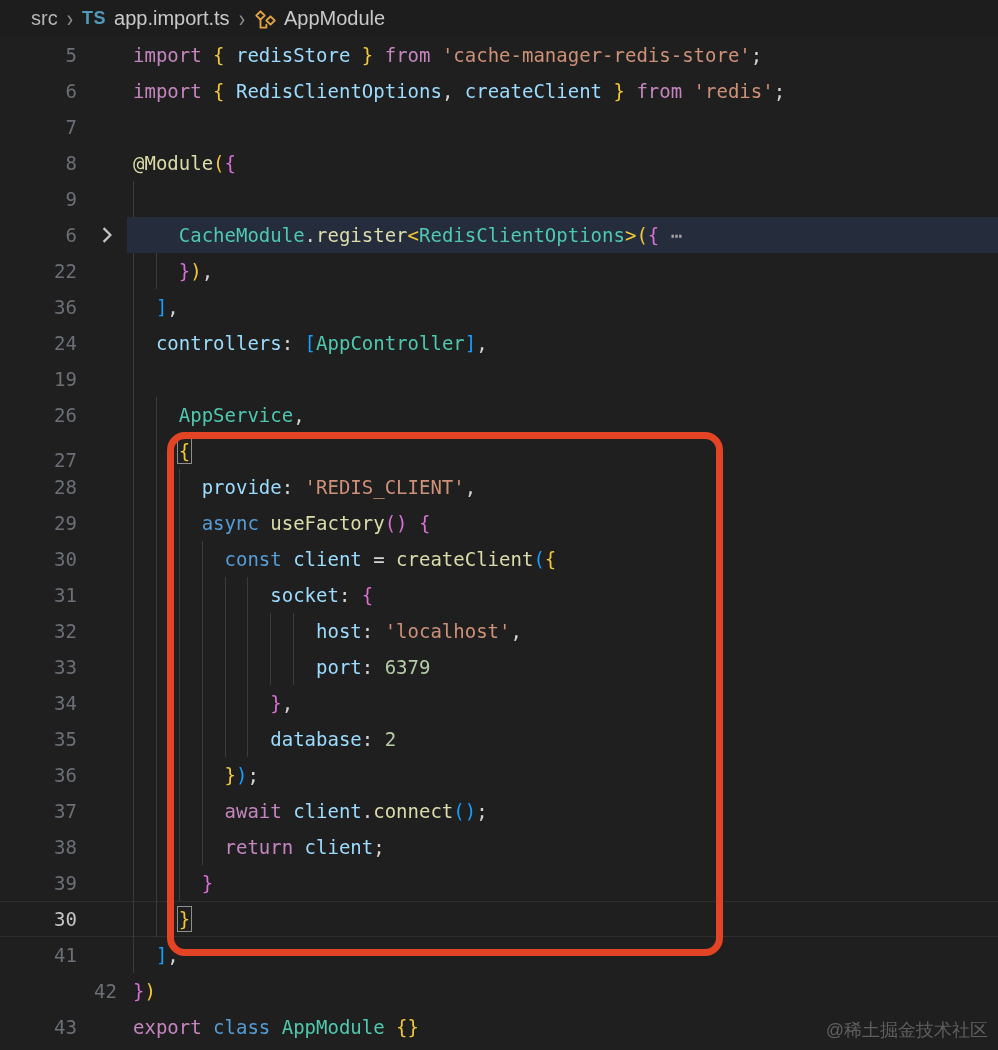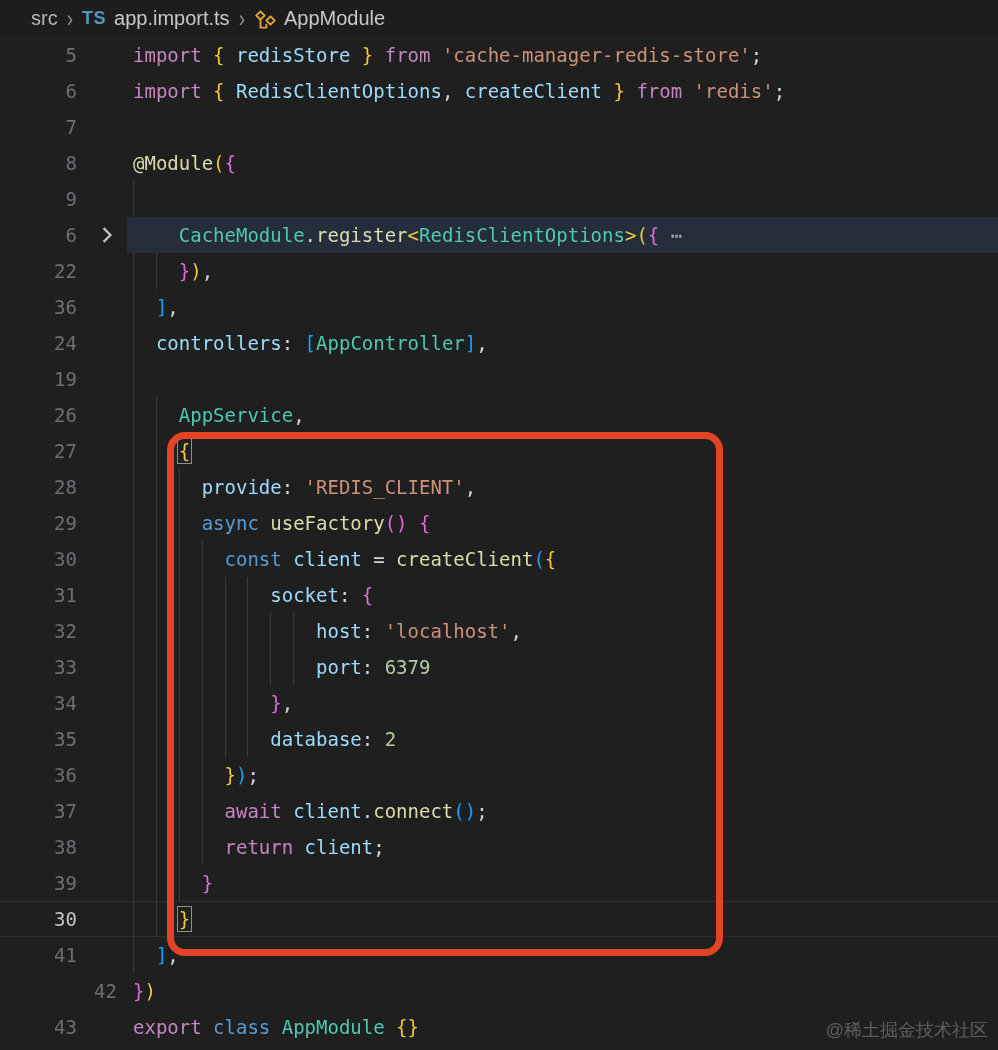--- a/index.html
+++ b/index.html
@@ -64,21 +64,21 @@
       <div class="line"><span class="ln" style="color: rgb(107, 111, 118);">8</span><span class="code" style="padding-left: 0px;"><span class="tok" style="color: rgb(220, 220, 170);">@Module</span><span class="tok" style="color: rgb(242, 201, 56);">(</span><span class="tok" style="color: rgb(218, 112, 214);">{</span></span></div>
       <div class="line"><span class="guide" style="left: 133px;"></span><span class="ln" style="color: rgb(107, 111, 118);">9</span></div>
       <div class="line hl"><span class="ln" style="color: rgb(107, 111, 118);">6</span><svg class="foldc" viewBox="0 0 16 16">
           <polyline points="5.5,3 10.5,8 5.5,13" fill="none" stroke="#c5c5c5" stroke-width="1.6"></polyline>
         </svg><span class="code" style="padding-left: 45.7563px;"><span class="tok" style="color: rgb(78, 201, 176);">CacheModule</span><span class="tok" style="color: rgb(212, 212, 212);">.</span><span class="tok" style="color: rgb(220, 220, 170);">register</span><span class="tok" style="color: rgb(242, 201, 56);">&lt;</span><span class="tok" style="color: rgb(78, 201, 176);">RedisClientOptions</span><span class="tok" style="color: rgb(242, 201, 56);">&gt;</span><span class="tok" style="color: rgb(242, 201, 56);">(</span><span class="tok" style="color: rgb(218, 112, 214);">{</span><span class="tok" style="color: rgb(166, 166, 166);"> ⋯</span></span></div>
       <div class="line"><span class="guide" style="left: 133px;"></span><span class="guide" style="left: 155.878px;"></span><span class="ln" style="color: rgb(107, 111, 118);">22</span><span class="code" style="padding-left: 45.7563px;"><span class="tok" style="color: rgb(218, 112, 214);">}</span><span class="tok" style="color: rgb(242, 201, 56);">)</span><span class="tok" style="color: rgb(212, 212, 212);">,</span></span></div>
       <div class="line"><span class="guide" style="left: 133px;"></span><span class="ln" style="color: rgb(107, 111, 118);">36</span><span class="code" style="padding-left: 22.8781px;"><span class="tok" style="color: rgb(23, 159, 255);">]</span><span class="tok" style="color: rgb(212, 212, 212);">,</span></span></div>
       <div class="line"><span class="guide" style="left: 133px;"></span><span class="ln" style="color: rgb(107, 111, 118);">24</span><span class="code" style="padding-left: 22.8781px;"><span class="tok" style="color: rgb(156, 220, 254);">controllers</span><span class="tok" style="color: rgb(212, 212, 212);">: </span><span class="tok" style="color: rgb(23, 159, 255);">[</span><span class="tok" style="color: rgb(78, 201, 176);">AppController</span><span class="tok" style="color: rgb(23, 159, 255);">]</span><span class="tok" style="color: rgb(212, 212, 212);">,</span></span></div>
       <div class="line"><span class="guide" style="left: 133px;"></span><span class="ln" style="color: rgb(107, 111, 118);">19</span></div>
       <div class="line"><span class="guide" style="left: 133px;"></span><span class="guide" style="left: 155.878px;"></span><span class="ln" style="color: rgb(107, 111, 118);">26</span><span class="code" style="padding-left: 45.7563px;"><span class="tok" style="color: rgb(78, 201, 176);">AppService</span><span class="tok" style="color: rgb(212, 212, 212);">,</span></span></div>
-      <div class="line"><span class="guide" style="left: 133px;"></span><span class="guide" style="left: 155.878px;"></span><span class="ln" style="color: rgb(107, 111, 118);">27</span><span class="code" style="padding-left: 45.7563px;"><span class="tok box" style="color: rgb(242, 201, 56);">{</span></span></div>
+      <div class="line"><span class="guide" style="left: 133px;"></span><span class="guide" style="left: 155.878px;"></span><span class="ln" style="color: rgb(107, 111, 118); margin-top: 9px;">27</span><span class="code" style="padding-left: 45.7563px;"><span class="tok box" style="color: rgb(242, 201, 56);">{</span></span></div>
       <div class="line"><span class="guide" style="left: 133px;"></span><span class="guide" style="left: 155.878px;"></span><span class="guide" style="left: 178.756px;"></span><span class="ln" style="color: rgb(107, 111, 118);">28</span><span class="code" style="padding-left: 68.6344px;"><span class="tok" style="color: rgb(156, 220, 254);">provide</span><span class="tok" style="color: rgb(212, 212, 212);">: </span><span class="tok" style="color: rgb(206, 145, 120);">'REDIS_CLIENT'</span><span class="tok" style="color: rgb(212, 212, 212);">,</span></span></div>
       <div class="line"><span class="guide" style="left: 133px;"></span><span class="guide" style="left: 155.878px;"></span><span class="guide" style="left: 178.756px;"></span><span class="ln" style="color: rgb(107, 111, 118);">29</span><span class="code" style="padding-left: 68.6344px;"><span class="tok" style="color: rgb(86, 156, 214);">async </span><span class="tok" style="color: rgb(220, 220, 170);">useFactory</span><span class="tok" style="color: rgb(218, 112, 214);">(</span><span class="tok" style="color: rgb(218, 112, 214);">)</span><span class="tok" style="color: rgb(212, 212, 212);"> </span><span class="tok" style="color: rgb(218, 112, 214);">{</span></span></div>
       <div class="line"><span class="guide" style="left: 133px;"></span><span class="guide" style="left: 155.878px;"></span><span class="guide" style="left: 178.756px;"></span><span class="guide" style="left: 201.634px;"></span><span class="ln" style="color: rgb(107, 111, 118);">30</span><span class="code" style="padding-left: 91.5125px;"><span class="tok" style="color: rgb(86, 156, 214);">const </span><span class="tok" style="color: rgb(156, 220, 254);">client </span><span class="tok" style="color: rgb(212, 212, 212);">= </span><span class="tok" style="color: rgb(220, 220, 170);">createClient</span><span class="tok" style="color: rgb(23, 159, 255);">(</span><span class="tok" style="color: rgb(242, 201, 56);">{</span></span></div>
       <div class="line"><span class="guide" style="left: 133px;"></span><span class="guide" style="left: 155.878px;"></span><span class="guide" style="left: 178.756px;"></span><span class="guide" style="left: 201.634px;"></span><span class="guide" style="left: 224.512px;"></span><span class="guide" style="left: 247.391px;"></span><span class="ln" style="color: rgb(107, 111, 118);">31</span><span class="code" style="padding-left: 137.269px;"><span class="tok" style="color: rgb(156, 220, 254);">socket</span><span class="tok" style="color: rgb(212, 212, 212);">: </span><span class="tok" style="color: rgb(218, 112, 214);">{</span></span></div>
       <div class="line"><span class="guide" style="left: 133px;"></span><span class="guide" style="left: 155.878px;"></span><span class="guide" style="left: 178.756px;"></span><span class="guide" style="left: 201.634px;"></span><span class="guide" style="left: 224.512px;"></span><span class="guide" style="left: 247.391px;"></span><span class="guide" style="left: 270.269px;"></span><span class="guide" style="left: 293.147px;"></span><span class="ln" style="color: rgb(107, 111, 118);">32</span><span class="code" style="padding-left: 183.025px;"><span class="tok" style="color: rgb(156, 220, 254);">host</span><span class="tok" style="color: rgb(212, 212, 212);">: </span><span class="tok" style="color: rgb(206, 145, 120);">'localhost'</span><span class="tok" style="color: rgb(212, 212, 212);">,</span></span></div>
       <div class="line"><span class="guide" style="left: 133px;"></span><span class="guide" style="left: 155.878px;"></span><span class="guide" style="left: 178.756px;"></span><span class="guide" style="left: 201.634px;"></span><span class="guide" style="left: 224.512px;"></span><span class="guide" style="left: 247.391px;"></span><span class="guide" style="left: 270.269px;"></span><span class="guide" style="left: 293.147px;"></span><span class="ln" style="color: rgb(107, 111, 118);">33</span><span class="code" style="padding-left: 183.025px;"><span class="tok" style="color: rgb(156, 220, 254);">port</span><span class="tok" style="color: rgb(212, 212, 212);">: </span><span class="tok" style="color: rgb(181, 206, 168);">6379</span></span></div>
       <div class="line"><span class="guide" style="left: 133px;"></span><span class="guide" style="left: 155.878px;"></span><span class="guide" style="left: 178.756px;"></span><span class="guide" style="left: 201.634px;"></span><span class="guide" style="left: 224.512px;"></span><span class="guide" style="left: 247.391px;"></span><span class="ln" style="color: rgb(107, 111, 118);">34</span><span class="code" style="padding-left: 137.269px;"><span class="tok" style="color: rgb(218, 112, 214);">}</span><span class="tok" style="color: rgb(212, 212, 212);">,</span></span></div>
       <div class="line"><span class="guide" style="left: 133px;"></span><span class="guide" style="left: 155.878px;"></span><span class="guide" style="left: 178.756px;"></span><span class="guide" style="left: 201.634px;"></span><span class="guide" style="left: 224.512px;"></span><span class="guide" style="left: 247.391px;"></span><span class="ln" style="color: rgb(107, 111, 118);">35</span><span class="code" style="padding-left: 137.269px;"><span class="tok" style="color: rgb(156, 220, 254);">database</span><span class="tok" style="color: rgb(212, 212, 212);">: </span><span class="tok" style="color: rgb(181, 206, 168);">2</span></span></div>
       <div class="line"><span class="guide" style="left: 133px;"></span><span class="guide" style="left: 155.878px;"></span><span class="guide" style="left: 178.756px;"></span><span class="guide" style="left: 201.634px;"></span><span class="ln" style="color: rgb(107, 111, 118);">36</span><span class="code" style="padding-left: 91.5125px;"><span class="tok" style="color: rgb(242, 201, 56);">}</span><span class="tok" style="color: rgb(23, 159, 255);">)</span><span class="tok" style="color: rgb(212, 212, 212);">;</span></span></div>
       <div class="line"><span class="guide" style="left: 133px;"></span><span class="guide" style="left: 155.878px;"></span><span class="guide" style="left: 178.756px;"></span><span class="guide" style="left: 201.634px;"></span><span class="ln" style="color: rgb(107, 111, 118);">37</span><span class="code" style="padding-left: 91.5125px;"><span class="tok" style="color: rgb(197, 134, 192);">await </span><span class="tok" style="color: rgb(156, 220, 254);">client</span><span class="tok" style="color: rgb(212, 212, 212);">.</span><span class="tok" style="color: rgb(220, 220, 170);">connect</span><span class="tok" style="color: rgb(23, 159, 255);">(</span><span class="tok" style="color: rgb(23, 159, 255);">)</span><span class="tok" style="color: rgb(212, 212, 212);">;</span></span></div>

